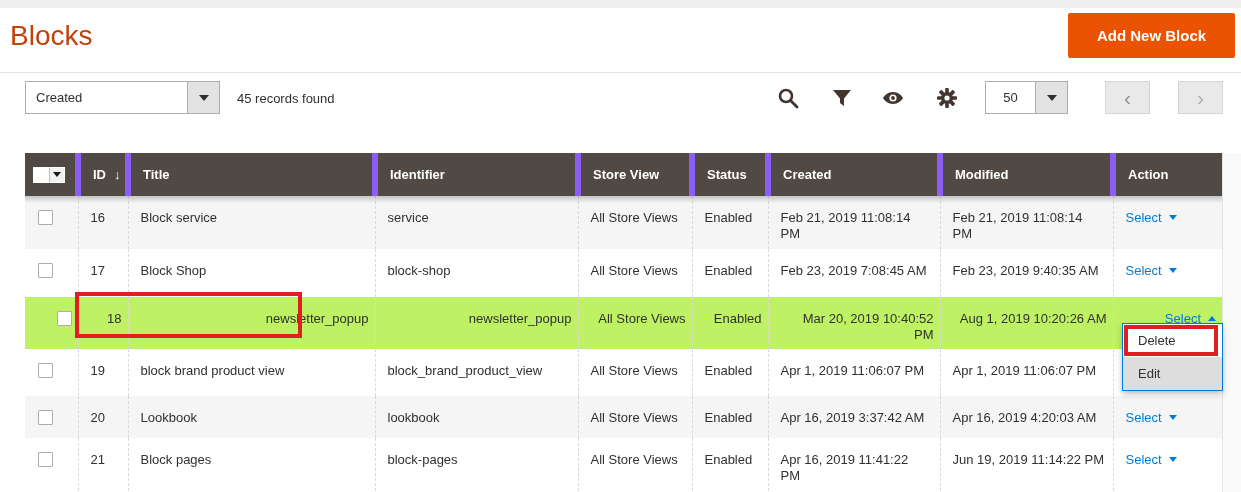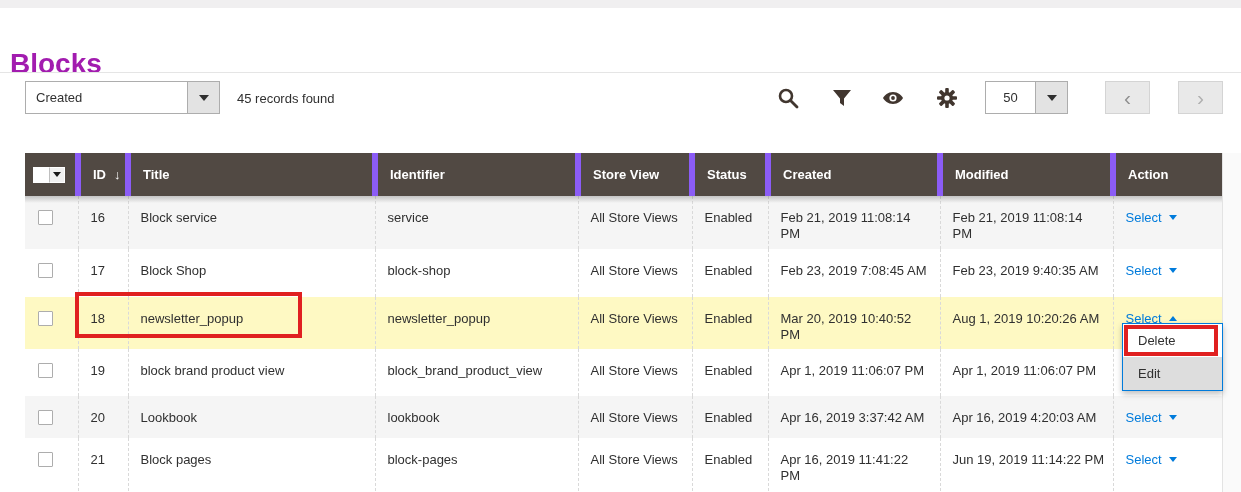--- a/index.html
+++ b/index.html
@@ -2,21 +2,21 @@
 <html><head>
 <meta charset="utf-8">
 <style>
   * { margin:0; padding:0; box-sizing:border-box; }
   html,body { background:#fff; }
   .page {
     position:relative; width:1241px; height:492px; overflow:hidden;
     background:#fff; font-family:"Liberation Sans", sans-serif; color:#303030;
   }
   .top-strip { position:absolute; left:0; top:0; width:1241px; height:8px; background:#f0eff0; }
-  .page-title { position:absolute; left:10px; top:20px; font-size:28px; font-weight:700; color:#a21caf;margin-top:28px; }
+  .page-title { position:absolute; left:10px; top:20px; font-size:28px; font-weight:400; color:#c2410c; }
   .add-btn {
     position:absolute; left:1068px; top:13px; width:167px; height:45px;
     background:#eb5202; color:#fff; font-size:15px; font-weight:bold;
     border:none; border-radius:2px; cursor:pointer; font-family:"Liberation Sans", sans-serif;
   }
   .title-divider { position:absolute; left:0; top:72px; width:1241px; height:1px; background:#e5e5e5; }
 
   
   .select-ctl { position:absolute; display:flex; border:1px solid #adadad; background:#fff; height:33px; top:81px; }
   .actions-select { left:25px; width:195px; }
@@ -43,21 +43,21 @@
   .grid th {
     background:#514943; color:#fff; font-size:13px; font-weight:bold; text-align:left;
     height:43px; padding-left:12px; vertical-align:middle; cursor:pointer;
   }
   .grid th + th { border-left:6px solid #8b5cf6; }
   .grid td {
     font-size:13px; color:#303030; vertical-align:top; padding:14px 6px 6px 12px;
   }
   .grid td + td { border-left:1px dashed #d9d9d9; }
   .grid tr.odd td { background:#f5f5f5; }
-  .grid tr.selected td { background:#fef9c3; }
+  .grid tr.selected td { background:#bef264;text-align:right; }
   .cell-pre { white-space:pre; line-height:1.25; }
   .cb { display:inline-block; width:15px; height:15px; background:#fff; border:1px solid #adadad; border-radius:1px; cursor:pointer; }
   .cb-cell { padding-left:13px !important; }
   .sort-arrow { font-size:13px; font-weight:normal; margin-left:8px; }
   .select-all { display:flex; width:32px; height:16px; cursor:pointer; }
   .select-all .box { width:16px; height:16px; background:#fff; border:1px solid #fff; }
   .select-all .dd { width:16px; height:16px; background:#f1f1f1; border:1px solid #fff; border-left:1px solid #bfbfbf; display:flex; align-items:center; justify-content:center; }
   .select-all .dd .t { width:0; height:0; border-left:4px solid transparent; border-right:4px solid transparent; border-top:5px solid #1a1a1a; }
 
   .action-link { color:#007bdb; text-decoration:none; cursor:pointer; white-space:nowrap; }
@@ -85,20 +85,21 @@
   .anno-edit { left:1124px; top:325px; width:94px; height:31px; }
 </style>
 </head>
 <body>
 
 <div class="page">
 
   <div class="top-strip"></div>
 
   <h1 class="page-title">Blocks</h1>
+  <button class="add-btn">Add New Block</button>
 
   <div class="title-divider"></div>
 
   <div class="select-ctl actions-select">
     <span class="val">Created</span>
     <span class="arrow-btn">
         <span class="tri-down"></span>
       </span>
   </div>
   <div class="records-text">45 records found</div>

